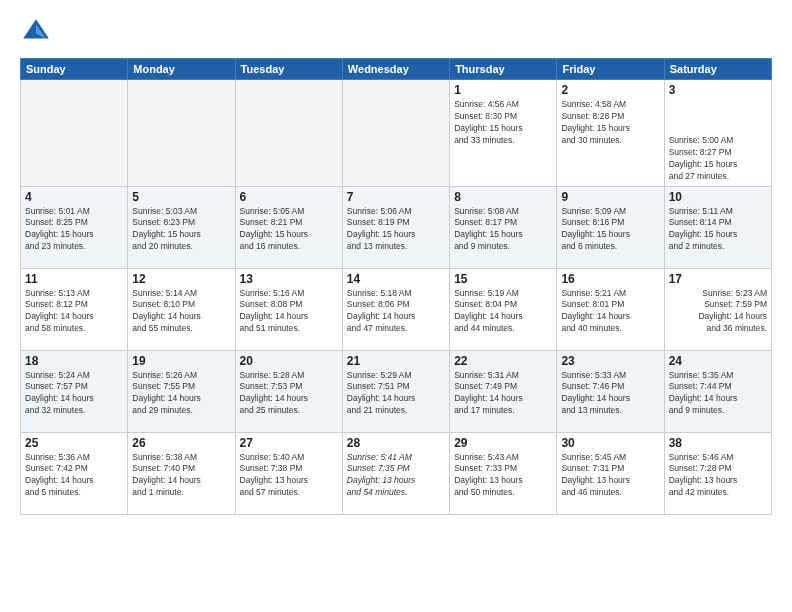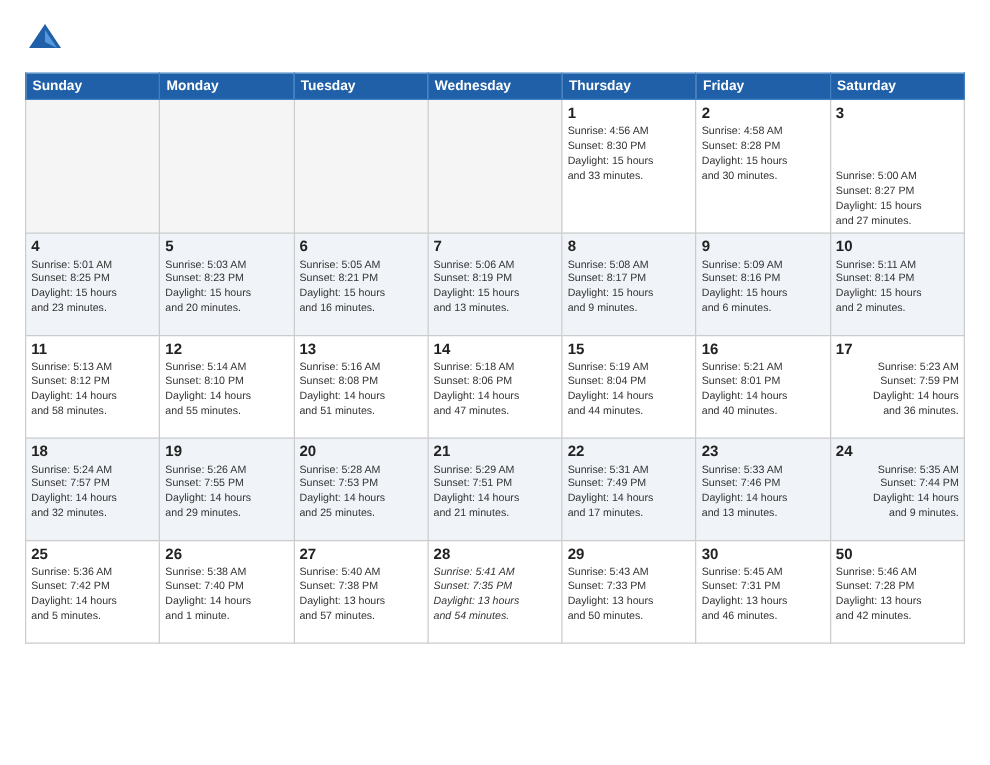--- a/index.html
+++ b/index.html
@@ -302,21 +302,21 @@
           </td>
           <td style="background: rgb(240, 244, 248); margin-top: 36px;">
             <span class="day-num">23</span>
             <div class="day-info" style="white-space: pre-line;">Sunrise: 5:33 AM
 Sunset: 7:46 PM
 Daylight: 14 hours
 and 13 minutes.</div>
           </td>
           <td style="background: rgb(240, 244, 248);">
             <span class="day-num">24</span>
-            <div class="day-info" style="white-space: pre-line; text-align: right;">Sunrise: 5:35 AM
+            <div class="day-info" style="white-space: pre-line;">Sunrise: 5:35 AM
 Sunset: 7:44 PM
 Daylight: 14 hours
 and 9 minutes.</div>
           </td>
         </tr>
         <tr>
           <td>
             <span class="day-num">25</span>
             <div class="day-info" style="white-space: pre-line;">Sunrise: 5:36 AM
 Sunset: 7:42 PM
@@ -352,21 +352,21 @@
 and 50 minutes.</div>
           </td>
           <td>
             <span class="day-num">30</span>
             <div class="day-info" style="white-space: pre-line;">Sunrise: 5:45 AM
 Sunset: 7:31 PM
 Daylight: 13 hours
 and 46 minutes.</div>
           </td>
           <td>
-            <span class="day-num">50</span>
+            <span class="day-num">38</span>
             <div class="day-info" style="white-space: pre-line;">Sunrise: 5:46 AM
 Sunset: 7:28 PM
 Daylight: 13 hours
 and 42 minutes.</div>
           </td>
         </tr>
       </tbody>
   </table>
 </div>
 

